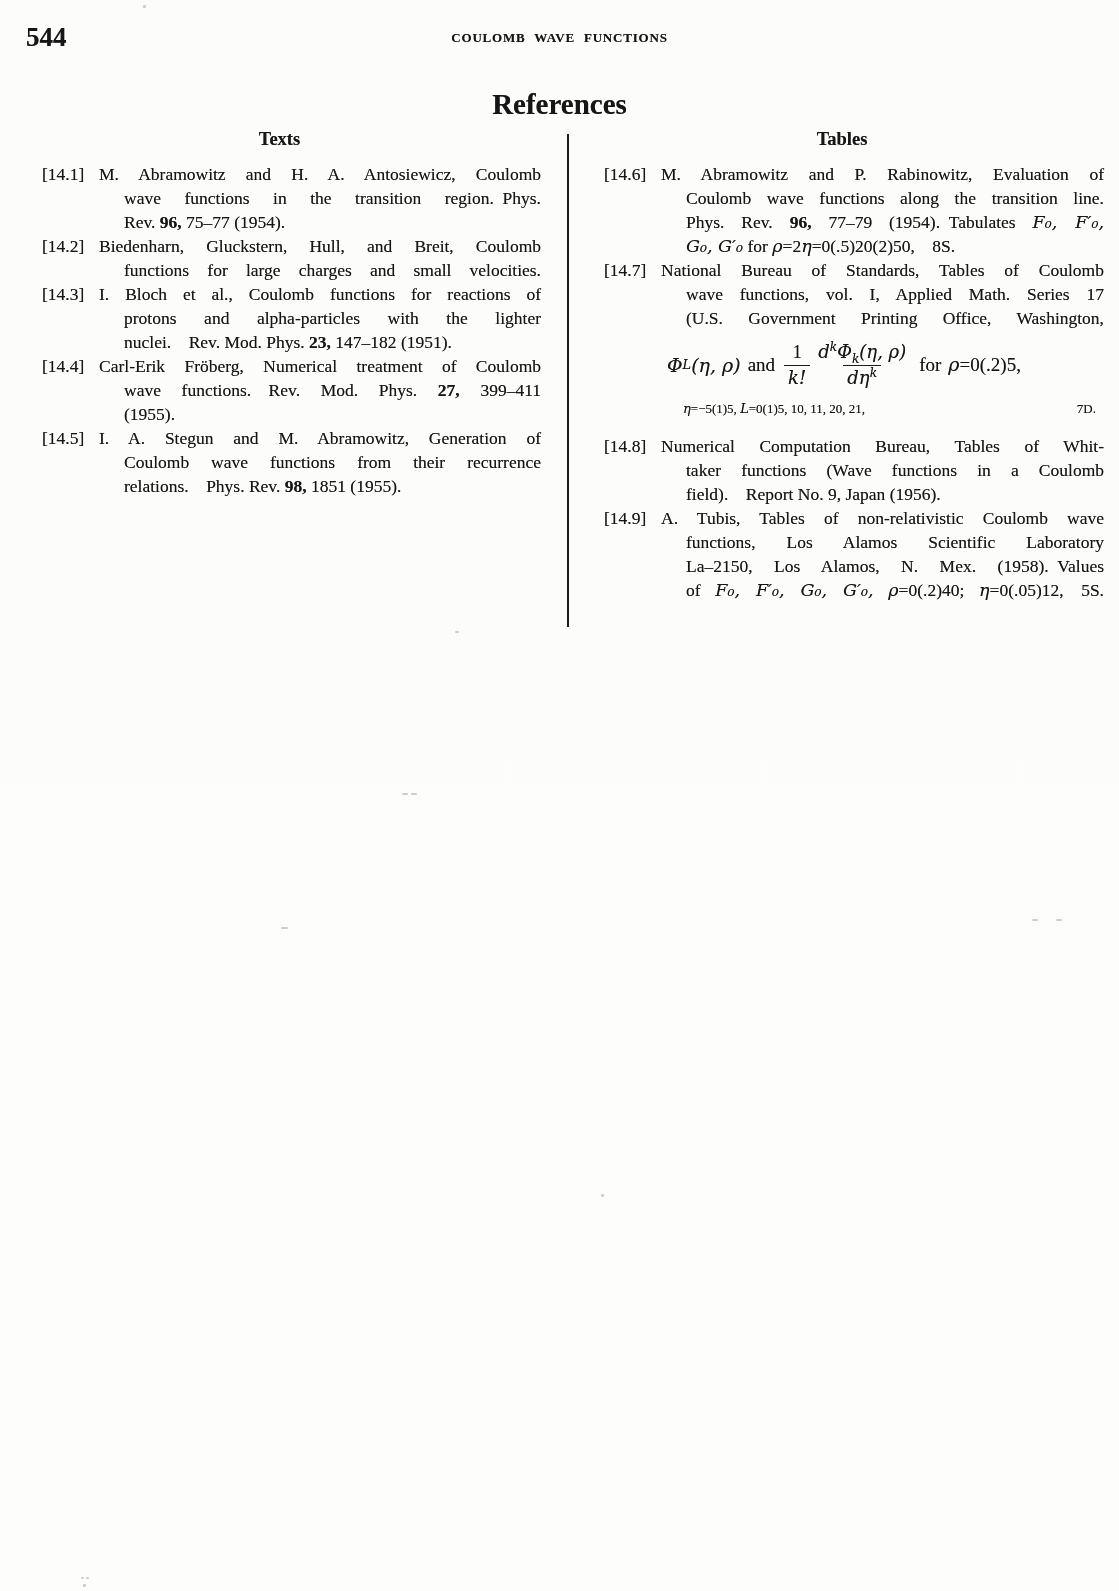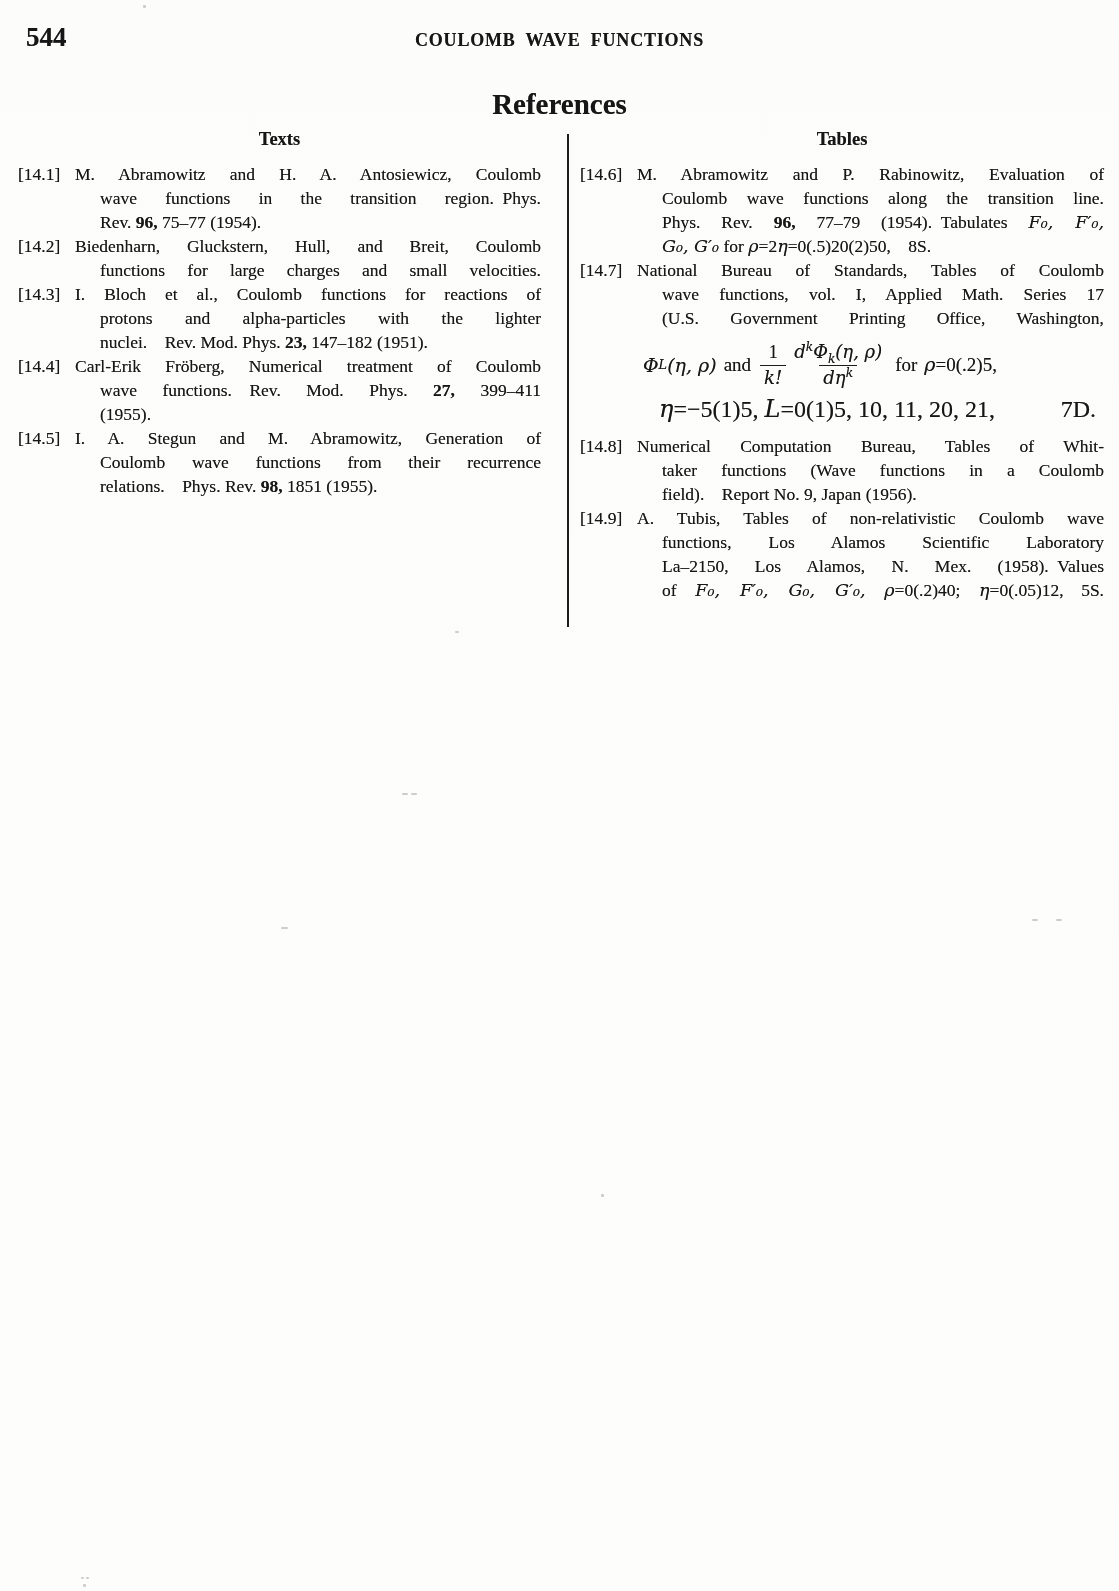--- a/index.html
+++ b/index.html
@@ -11,39 +11,39 @@
     color:#161616;
     overflow:hidden;
     text-shadow:0 0 0.4px rgba(20,20,20,0.55);
   }
   .page-number {
     position:absolute; left:26px; top:22px;
     font-size:27px; font-weight:700;
   }
   .running-head {
     position:absolute; top:30px; left:0; right:0;
-    text-align:center; font-size:18px; font-weight:700;
+    text-align:center; font-size:13px; font-weight:700;
     letter-spacing:0.8px; word-spacing:5px;
   }
   .title {
     position:absolute; top:72px; left:0; right:0;
     text-align:center; font-size:29px; font-weight:700; margin:16px;
   }
   .divider {
     position:absolute; left:567px; top:134px;
     width:2px; height:493px; background:#1c1c1c;
   }
   .col { position:absolute; top:128px; font-size:17.5px; }
   .col-left  { left:18px;  width:523px; }
   .col-right { left:580px; width:524px; }
   .col-heading {
     text-align:center; font-weight:700; font-size:18.5px;
     margin-bottom:12px; line-height:22px;
   }
-  .ref { position:relative; }
+  .ref { position:relative;margin-left:24px; }
   .ref-label { position:absolute; left:0; top:0; line-height:24px; }
   .ref-lines { margin-left:57px; }
   .line { line-height:24px; padding-left:25px; }
   .ref-lines .line:first-child { padding-left:0; }
   .line.j { text-align:justify; text-align-last:justify; }
   .vol { font-weight:700; }
   .it { font-style:italic; font-family:"DejaVu Serif","Liberation Serif",serif; }
   .rm { font-style:normal; }
   
   .formula {
@@ -53,21 +53,21 @@
   .formula .word { margin:0 7px; }
   .frac {
     display:inline-flex; flex-direction:column; align-items:center;
     font-size:18px; line-height:1.15; margin:0 2px;
   }
   .frac .num { padding:0 4px 2px 4px; }
   .frac .den { border-top:1.5px solid #1b1b1b; padding:2px 4px 0 4px; }
   sup, sub { font-size:68%; line-height:0; }
   .formula-line2 {
     display:flex; justify-content:space-between; align-items:flex-start;
-    font-size:24px; margin:8px 8px 12px 22px; line-height:26px;
+    font-size:13px; margin:8px 8px 12px 22px; line-height:26px;
   }
   .artifact { position:absolute; background:#9d9d9d; opacity:0.5; border-radius:1px; }
 </style>
 </head>
 <body>
 
 <div class="page">
 
   <div class="page-number">544</div>
   <div class="running-head">COULOMB WAVE FUNCTIONS</div>

